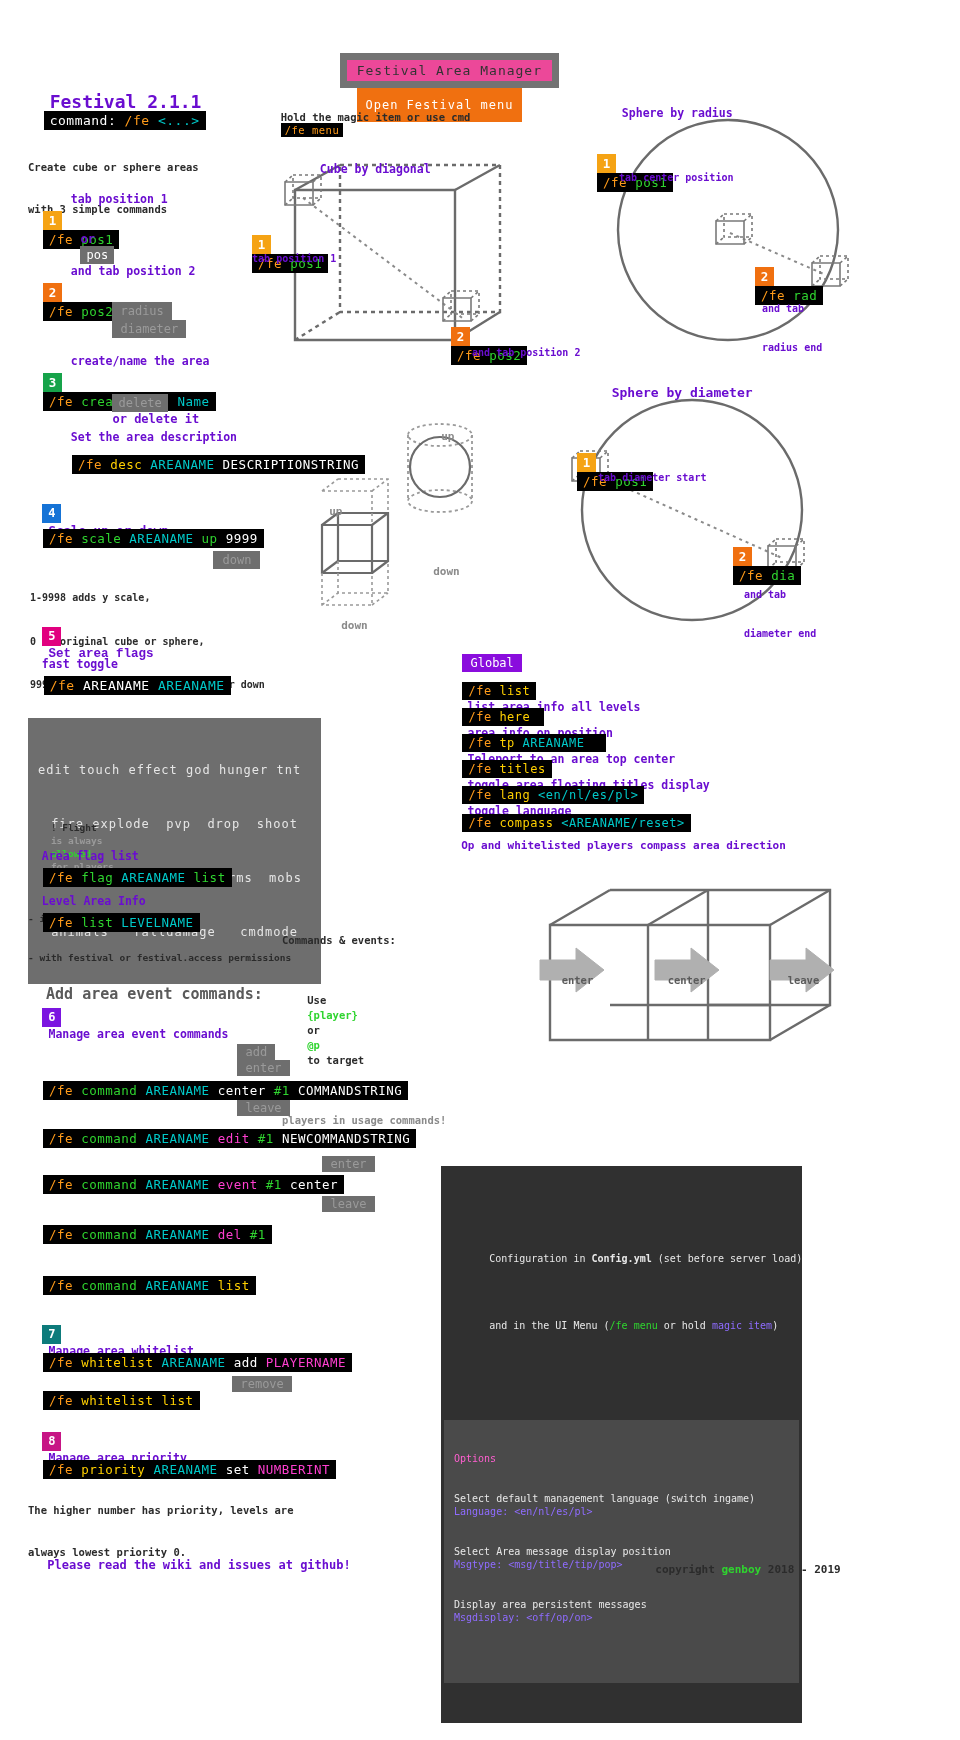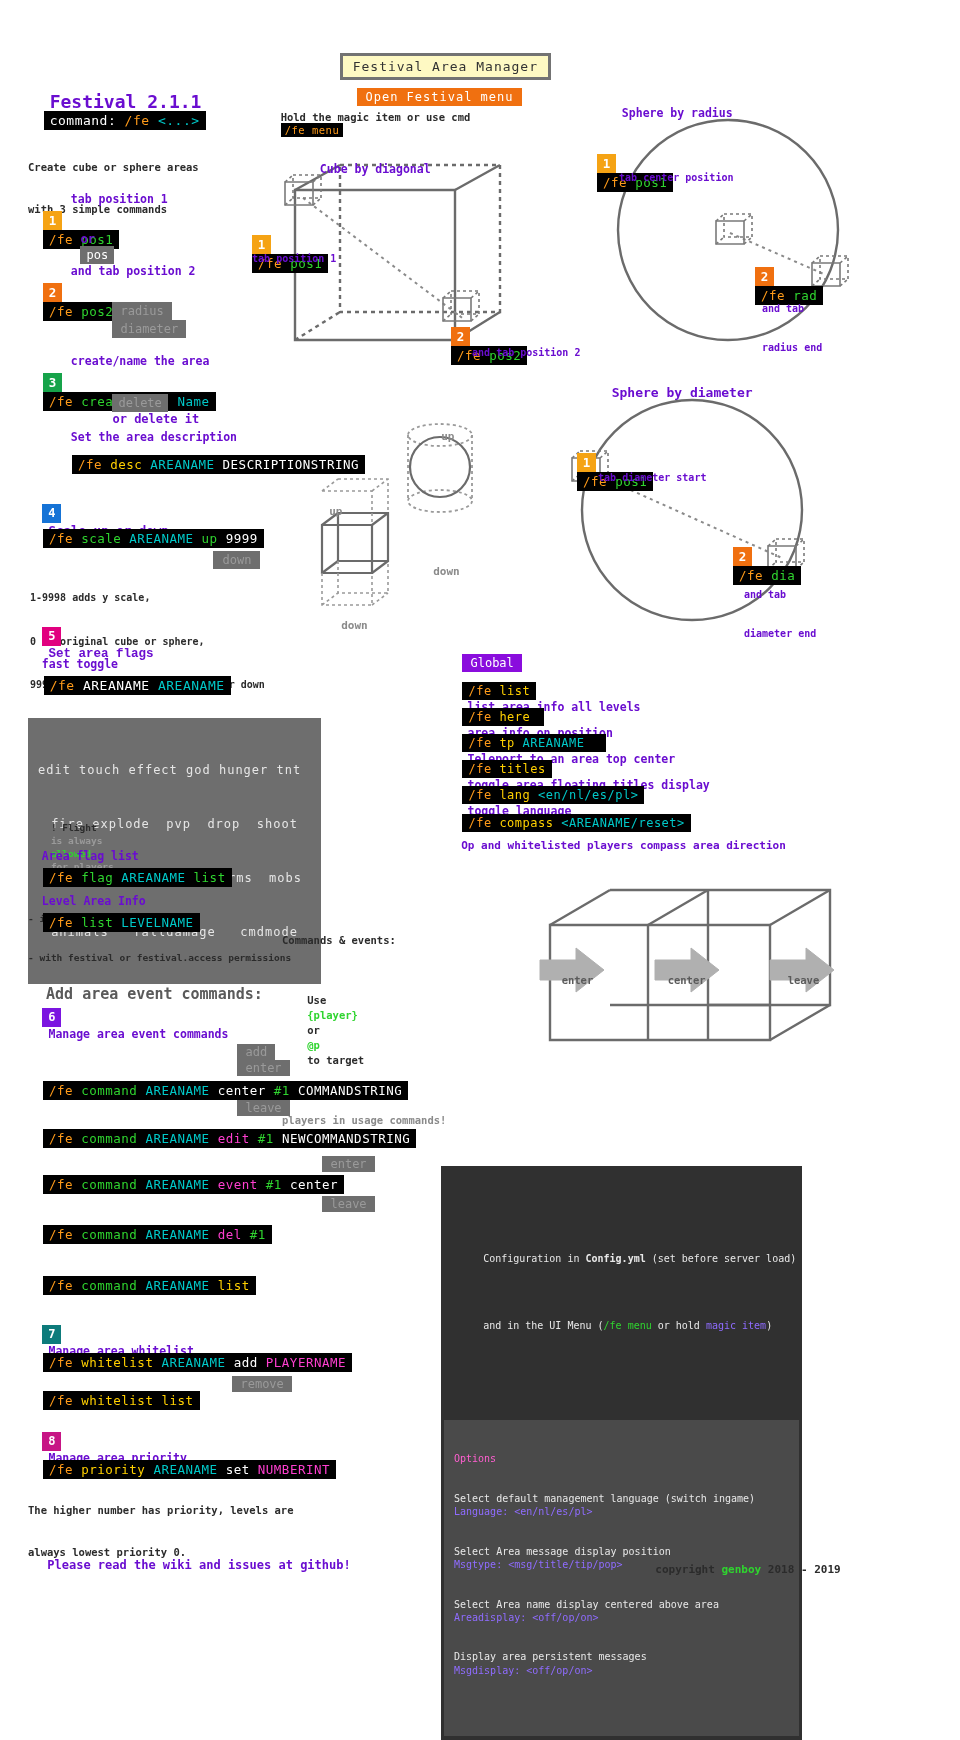--- a/index.html
+++ b/index.html
@@ -17,28 +17,28 @@
   .cmd .m{color:#ff3fd0}
   .gray{background:#6e6e6e;color:#fff;padding:2px 6px;display:inline-block;}
   .gray .dim{color:#9a9a9a}
   .purp{color:#6a0dd0;font-weight:bold;}
   .dark{color:#2b2b2b;font-weight:bold;}
   .num{display:inline-block;width:19px;height:19px;line-height:19px;text-align:center;
        color:#fff;font-weight:bold;vertical-align:middle;}
   .n1{background:#f5a314}.n2{background:#f07010}.n3{background:#16a34a}
   .n4{background:#1573d6}.n5{background:#e1007f}.n6{background:#7b15e0}
   .n7{background:#0d7b7b}.n8{background:#c71585}
-  .t-title{background:#fef9c3;color:#333;padding:3px 10px;display:inline-block;
-           border:3px solid #737373;letter-spacing:1px;}
-  .openbtn{background:#f07010;color:#fff;padding:2px 8px;display:inline-block;letter-spacing:1px;}
+  .t-title{background:#ec4899;color:#333;padding:3px 10px;display:inline-block;
+           border:7px solid #737373;letter-spacing:1px;}
+  .openbtn{background:#f07010;color:#fff;padding:10px 8px;display:inline-block;letter-spacing:1px;}
   .globalbadge{background:#8a0ddd;color:#fff;padding:2px 8px;display:inline-block;}
   .flagbox{background:#6e6e6e;color:#e6e6e6;padding:7px 10px;line-height:1.5em;
            letter-spacing:1px;}
   .cfgbox{background:#303030;color:#cfcfcf;}
-  .cfghead{padding:7px 6px;line-height:1.35em;font-size:10px;}
+  .cfghead{padding:7px 12px;line-height:1.35em;font-size:10px;}
   .cfgsec{background:#4a4a4a;padding:6px 10px;margin:2px 3px;line-height:1.32em;font-size:10px;}
   .lbl-pink{color:#ff5fd0}
   .lbl-viol{color:#8f6cff}
   .lbl-wht{color:#e8e8e8}
   .lbl-grn{color:#2fd42f}
   svg{overflow:visible}
   .footl{color:#6a0dd0;font-weight:bold;font-size:12px;}
   .footr{color:#2b2b2b;font-weight:bold;font-size:11px;}
   .footg{color:#2fd42f}
 </style>
@@ -443,21 +443,20 @@
       <span class="lbl-wht">Configuration in </span><span class="lbl-wht" style="font-weight:bold">Config.yml</span><span class="lbl-wht"> (set before server load)</span>
     </div>
     <div>
       <span class="lbl-wht">and in the UI Menu (</span><span class="lbl-grn">/fe menu</span><span class="lbl-wht"> or hold </span><span class="lbl-viol">magic item</span><span class="lbl-wht">)</span>
     </div>
   </div>
   <div class="cfgsec">
     <div class="lbl-pink">Options</div>
     <div><div class="lbl-wht">Select default management language (switch ingame)</div><div class="lbl-viol">Language: &lt;en/nl/es/pl&gt;</div></div>
     <div><div class="lbl-wht">Select Area message display position</div><div class="lbl-viol">Msgtype: &lt;msg/title/tip/pop&gt;</div></div>
-    <div><div class="lbl-wht">Select Area name display centered above area</div><div class="lbl-viol">Areadisplay: &lt;off/op/on&gt;</div></div>
     <div><div class="lbl-wht">Display area persistent messages</div><div class="lbl-viol">Msgdisplay: &lt;off/op/on&gt;</div></div>
     
     
   </div>
   
 </div>
 
 <div class="abs" style="left:28px;top:1535px;">
   <span class="footl">Please read the wiki and issues at github!</span>
 </div>

